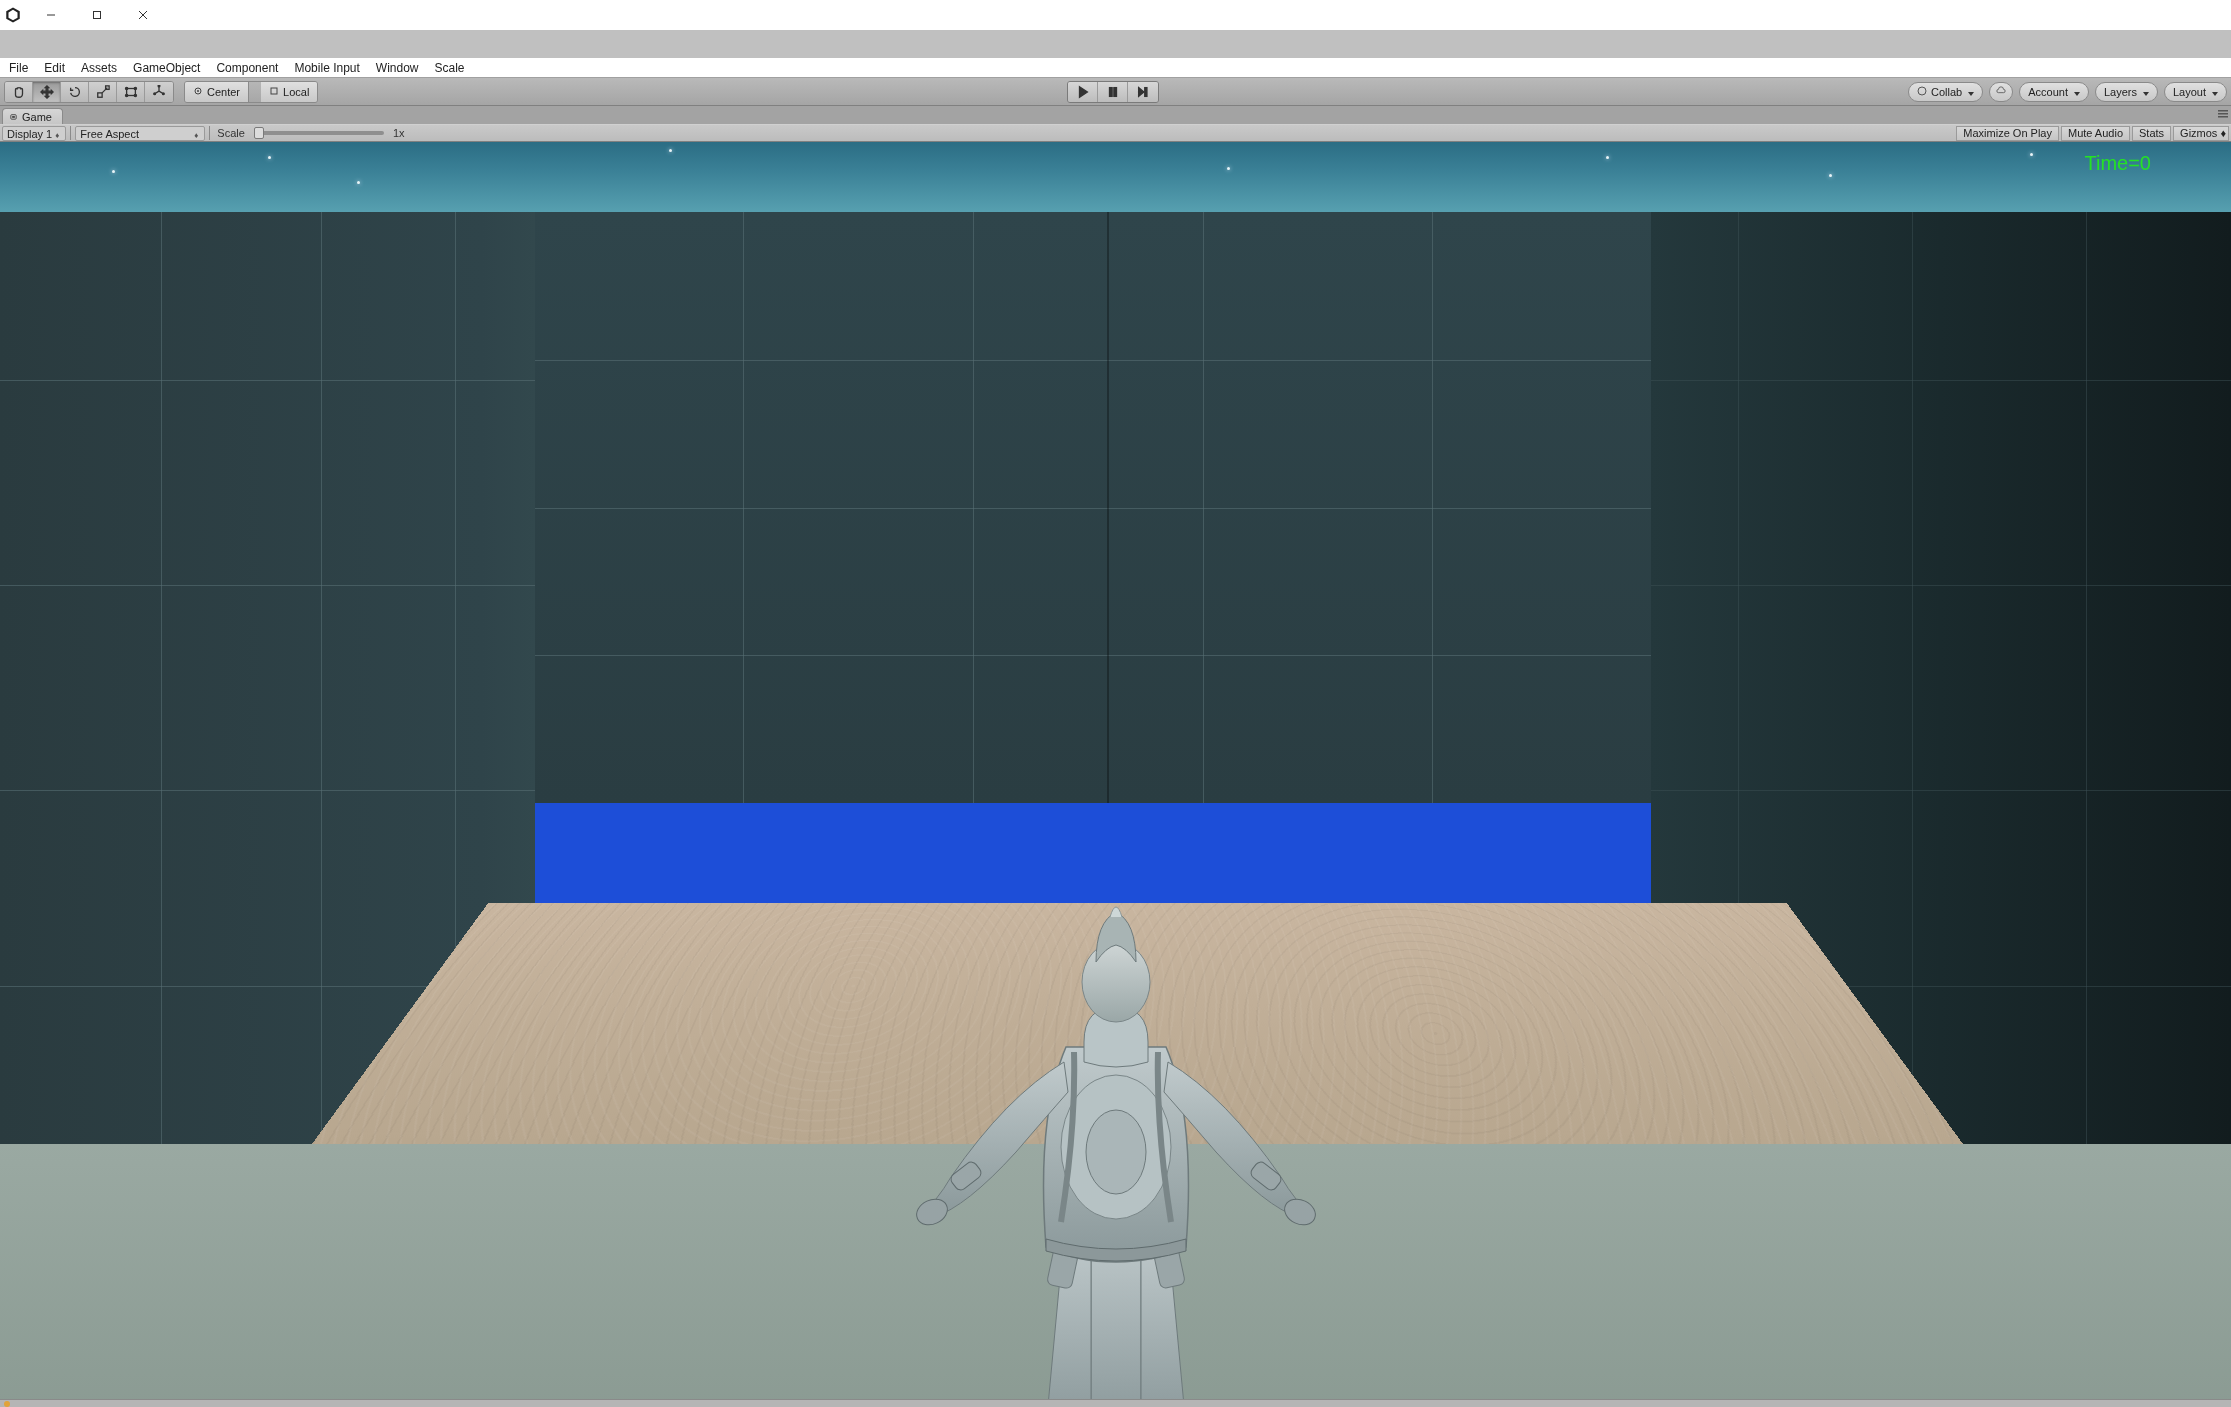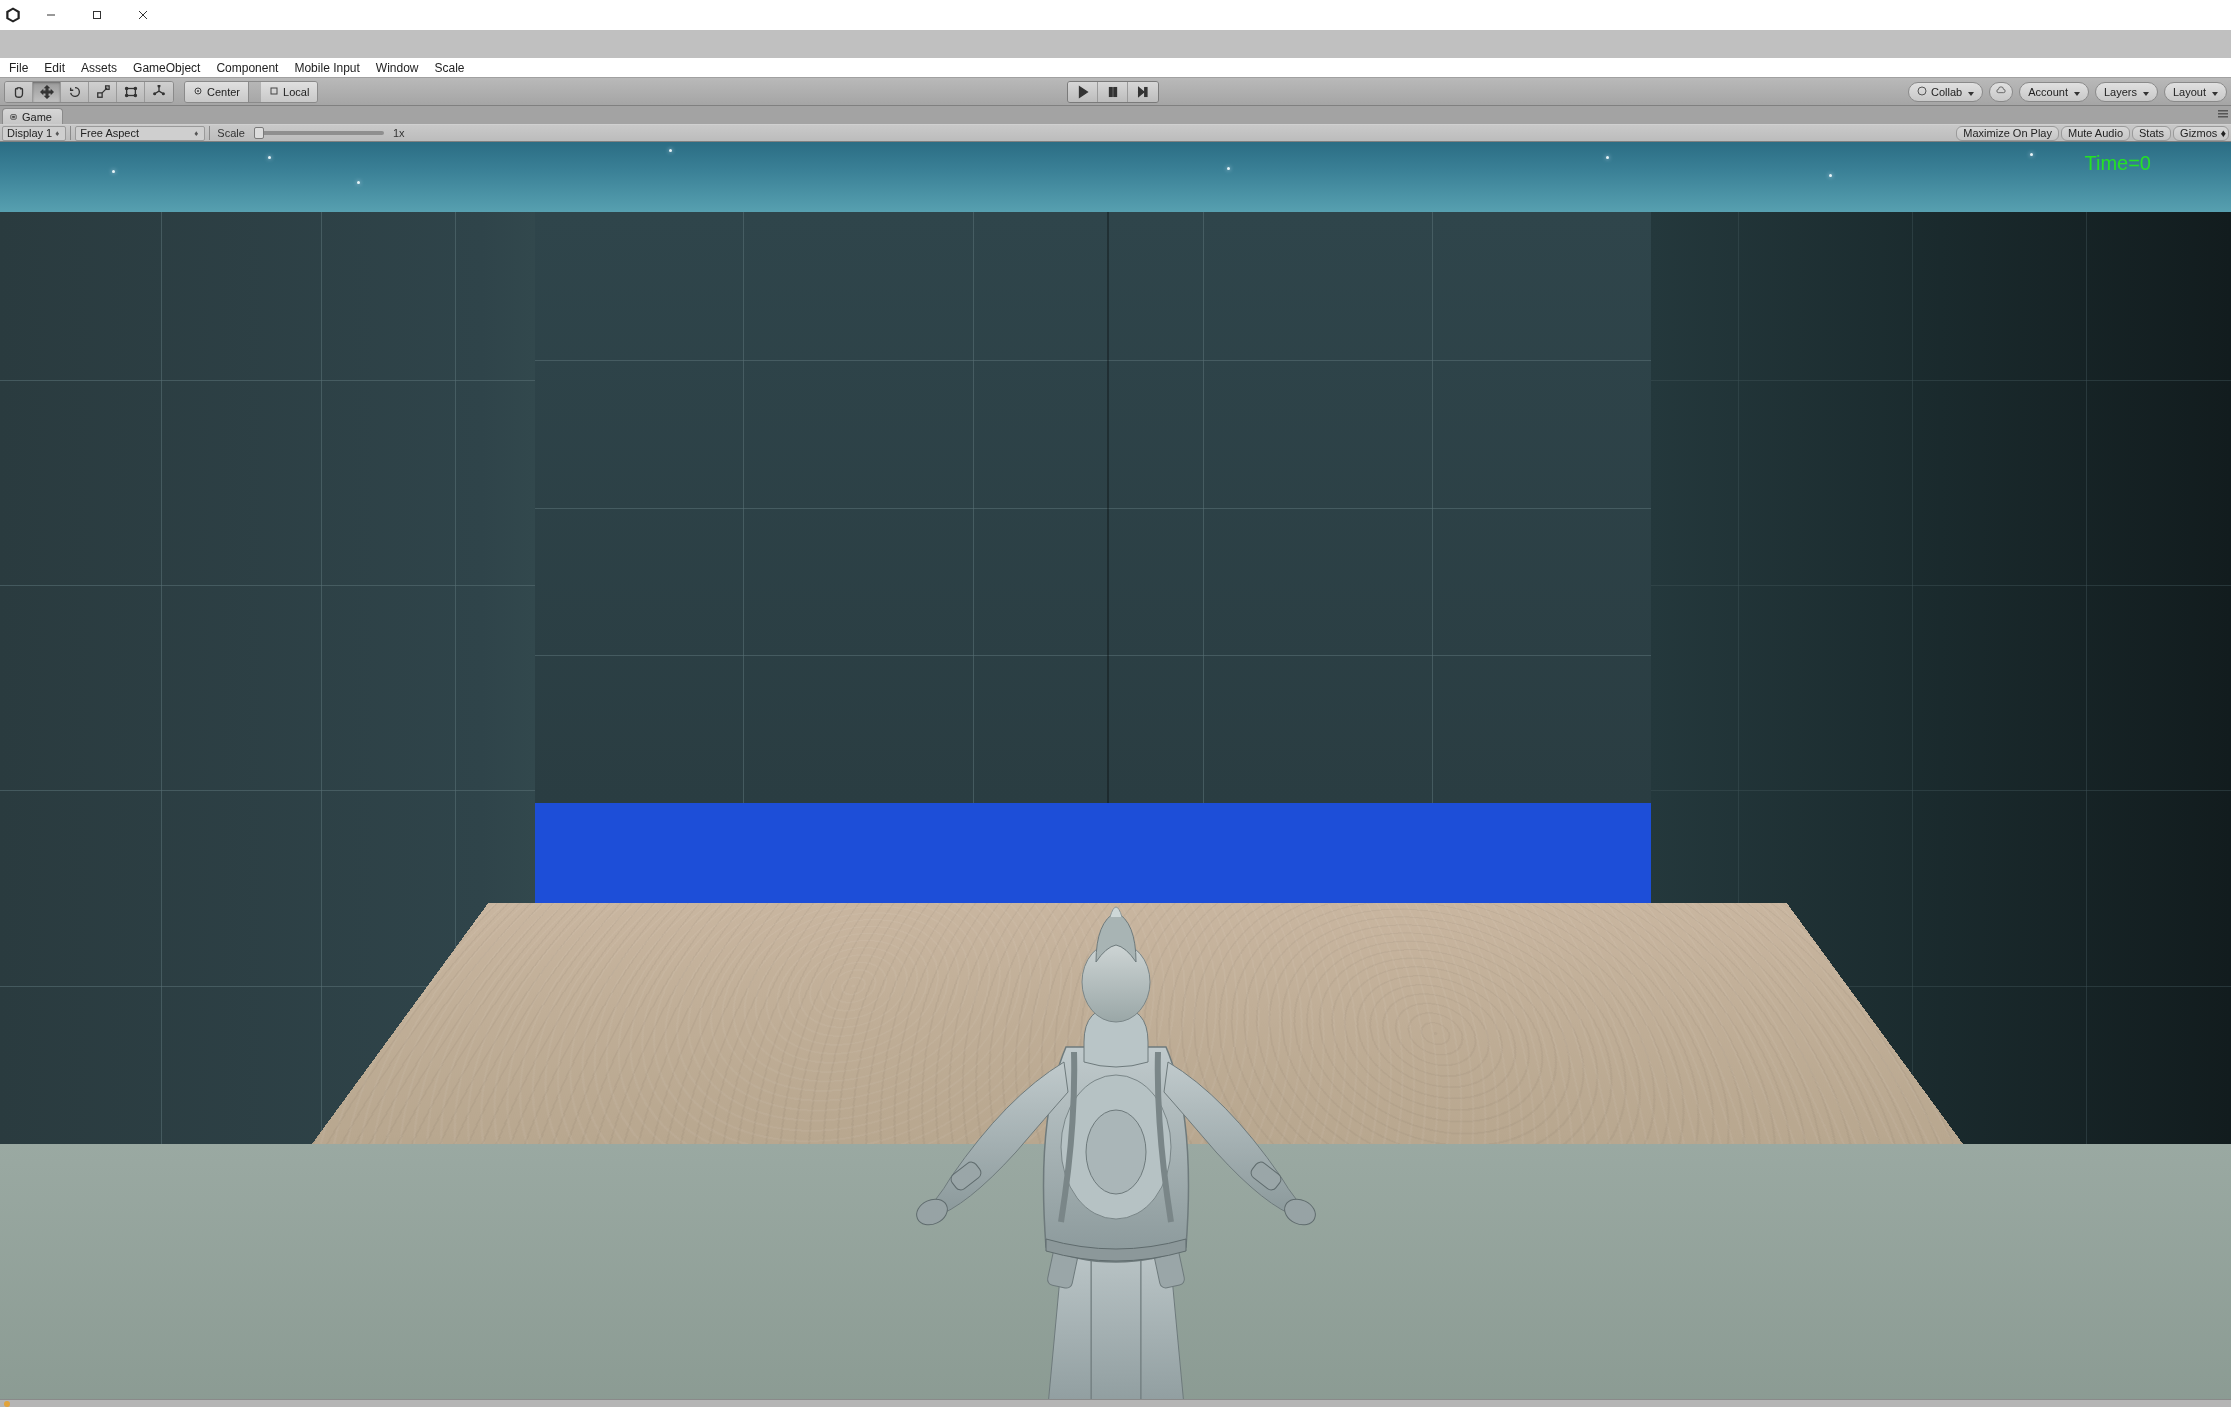--- a/index.html
+++ b/index.html
@@ -36,28 +36,28 @@
 .toolbar-right { display: flex; gap: 6px; align-items: center; }
 
 
 .panel-tabline { height: 18px; background: #a3a3a3; display: flex; align-items: flex-end; padding-left: 2px; position: relative; }
 .panel-tab { background: linear-gradient(#d6d6d6,#c6c6c6); border: 1px solid #8a8a8a; border-bottom: none; border-radius: 4px 4px 0 0; height: 16px; padding: 0 10px 0 6px; display: flex; align-items: center; gap: 4px; font-size: 11px; color: #222; }
 .panel-tab .lock-icon svg { width: 9px; height: 9px; }
 .panel-tabline .corner { position: absolute; right: 2px; top: 3px; width: 12px; height: 10px; display:flex;align-items:center;justify-content:center; }
 
 
 .game-controls { height: 18px; background: linear-gradient(#c9c9c9,#bcbcbc); border-top: 1px solid #d0d0d0; border-bottom: 1px solid #808080; display: flex; align-items: center; padding: 0 2px; font-size: 11px; color: #222; }
-.gc-dropdown { height: 15px; background: #cfcfcf; border: 1px solid #9a9a9a; border-radius: 2px; padding: 0 6px 0 4px; display: flex; align-items: center; gap: 3px; }
+.gc-dropdown { height: 15px; background: #cfcfcf; border: 1px solid #9a9a9a; border-radius: 2px; padding: 0 6px 0 4px; display: flex; align-items: flex-end; gap: 3px; }
 .gc-dropdown .caret-lr { font-size: 8px; color: #555; }
 .gc-sep { width: 1px; height: 14px; background: #8a8a8a; margin: 0 4px; }
 .gc-label { padding: 0 3px; color: #333; }
 .gc-slider { width: 130px; height: 4px; background: #8f8f8f; border-radius: 2px; position: relative; margin: 0 6px; }
 .gc-slider .thumb { position: absolute; left: 0; top: -4px; width: 10px; height: 12px; background: #dcdcdc; border: 1px solid #7a7a7a; border-radius: 2px; }
 .gc-right { margin-left: auto; display: flex; align-items: center; }
-.gc-btn { height: 15px; padding: 0 6px; border: 1px solid #9a9a9a; border-radius: 6px; background: linear-gradient(#d7d7d7,#c5c5c5); display: flex; align-items: center; margin-left: 2px; }
+.gc-btn { height: 15px; padding: 0 6px; border: 1px solid #9a9a9a; border-radius: 0; background: linear-gradient(#d7d7d7,#c5c5c5); display: flex; align-items: center; margin-left: 2px; }
 .gc-btn.last { padding-right: 2px; }
 
 
 .viewport { position: relative; width: 100%; height: calc(100% - 30px - 20px - 28px - 18px - 18px - 8px); overflow: hidden; background: #1d4ed8; }
 
 
 .sky { position: absolute; left: 0; right: 0; top: 0; height: 70px; background: linear-gradient(to bottom, #2b6d84 0%, #3a8096 40%, #57a0b0 100%); }
 .sky .star { position: absolute; width: 3px; height: 3px; background: #e8f4f7; border-radius: 50%; box-shadow: 0 0 4px #cde; }
 .time-label { position: absolute; right: 80px; top: 10px; color: #25e225; font-size: 20px; font-family: Arial; }
 

